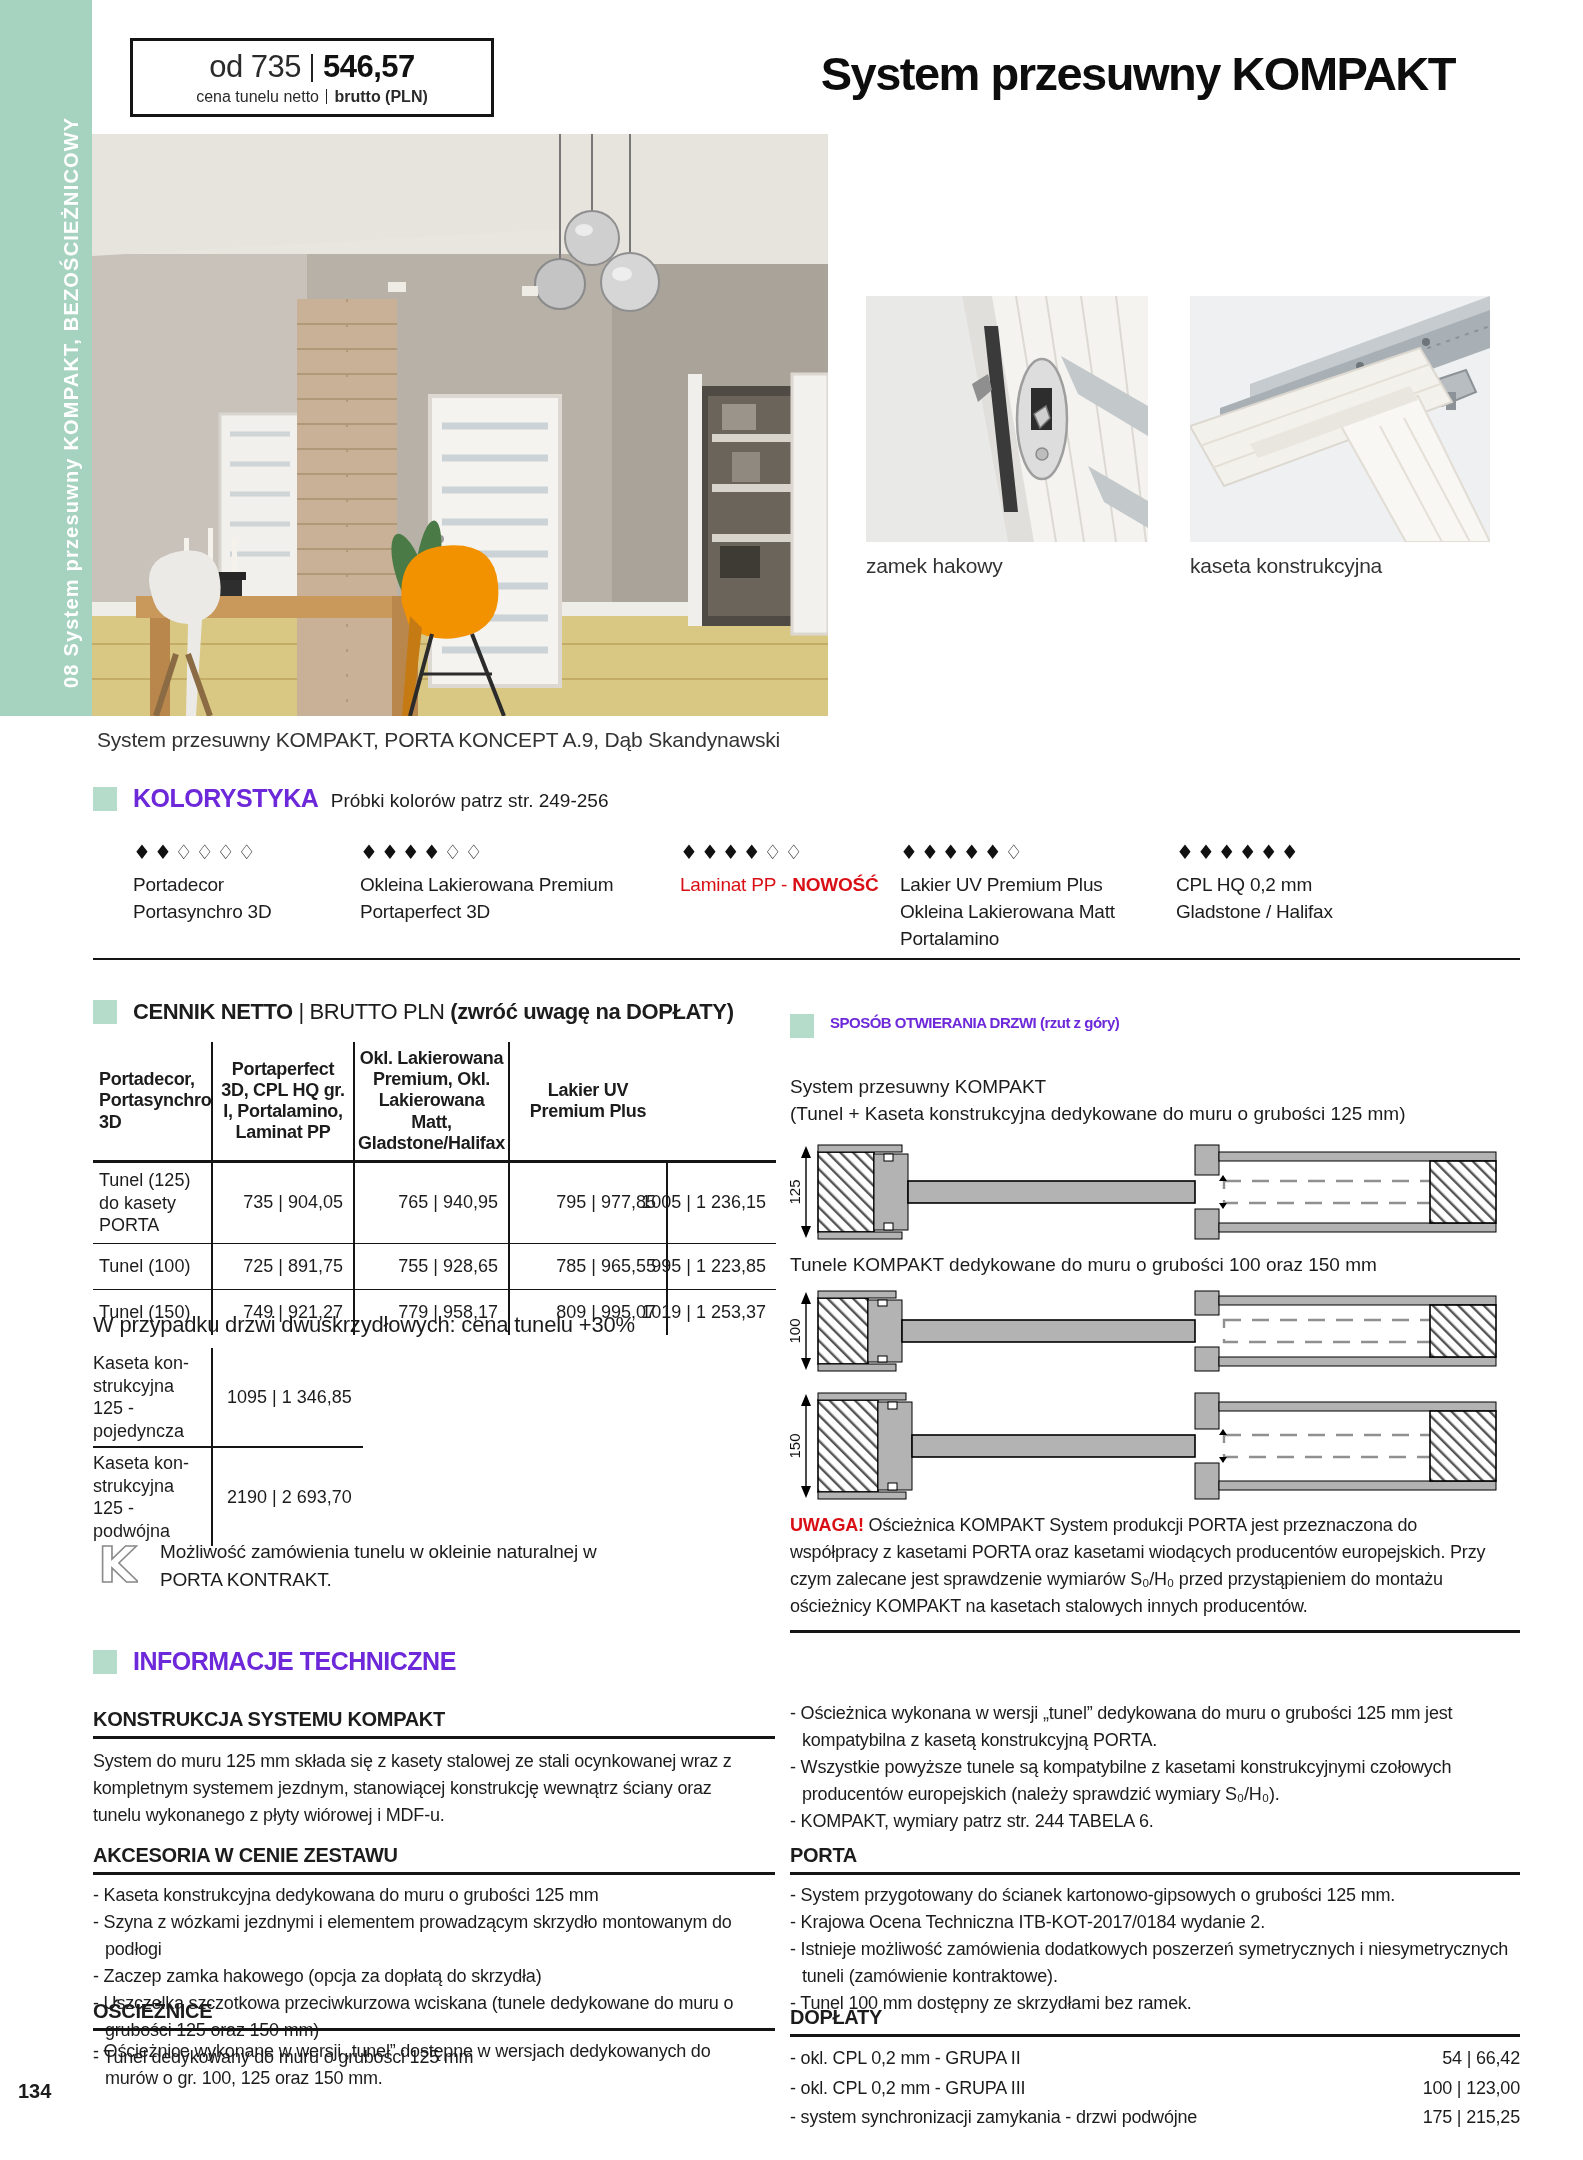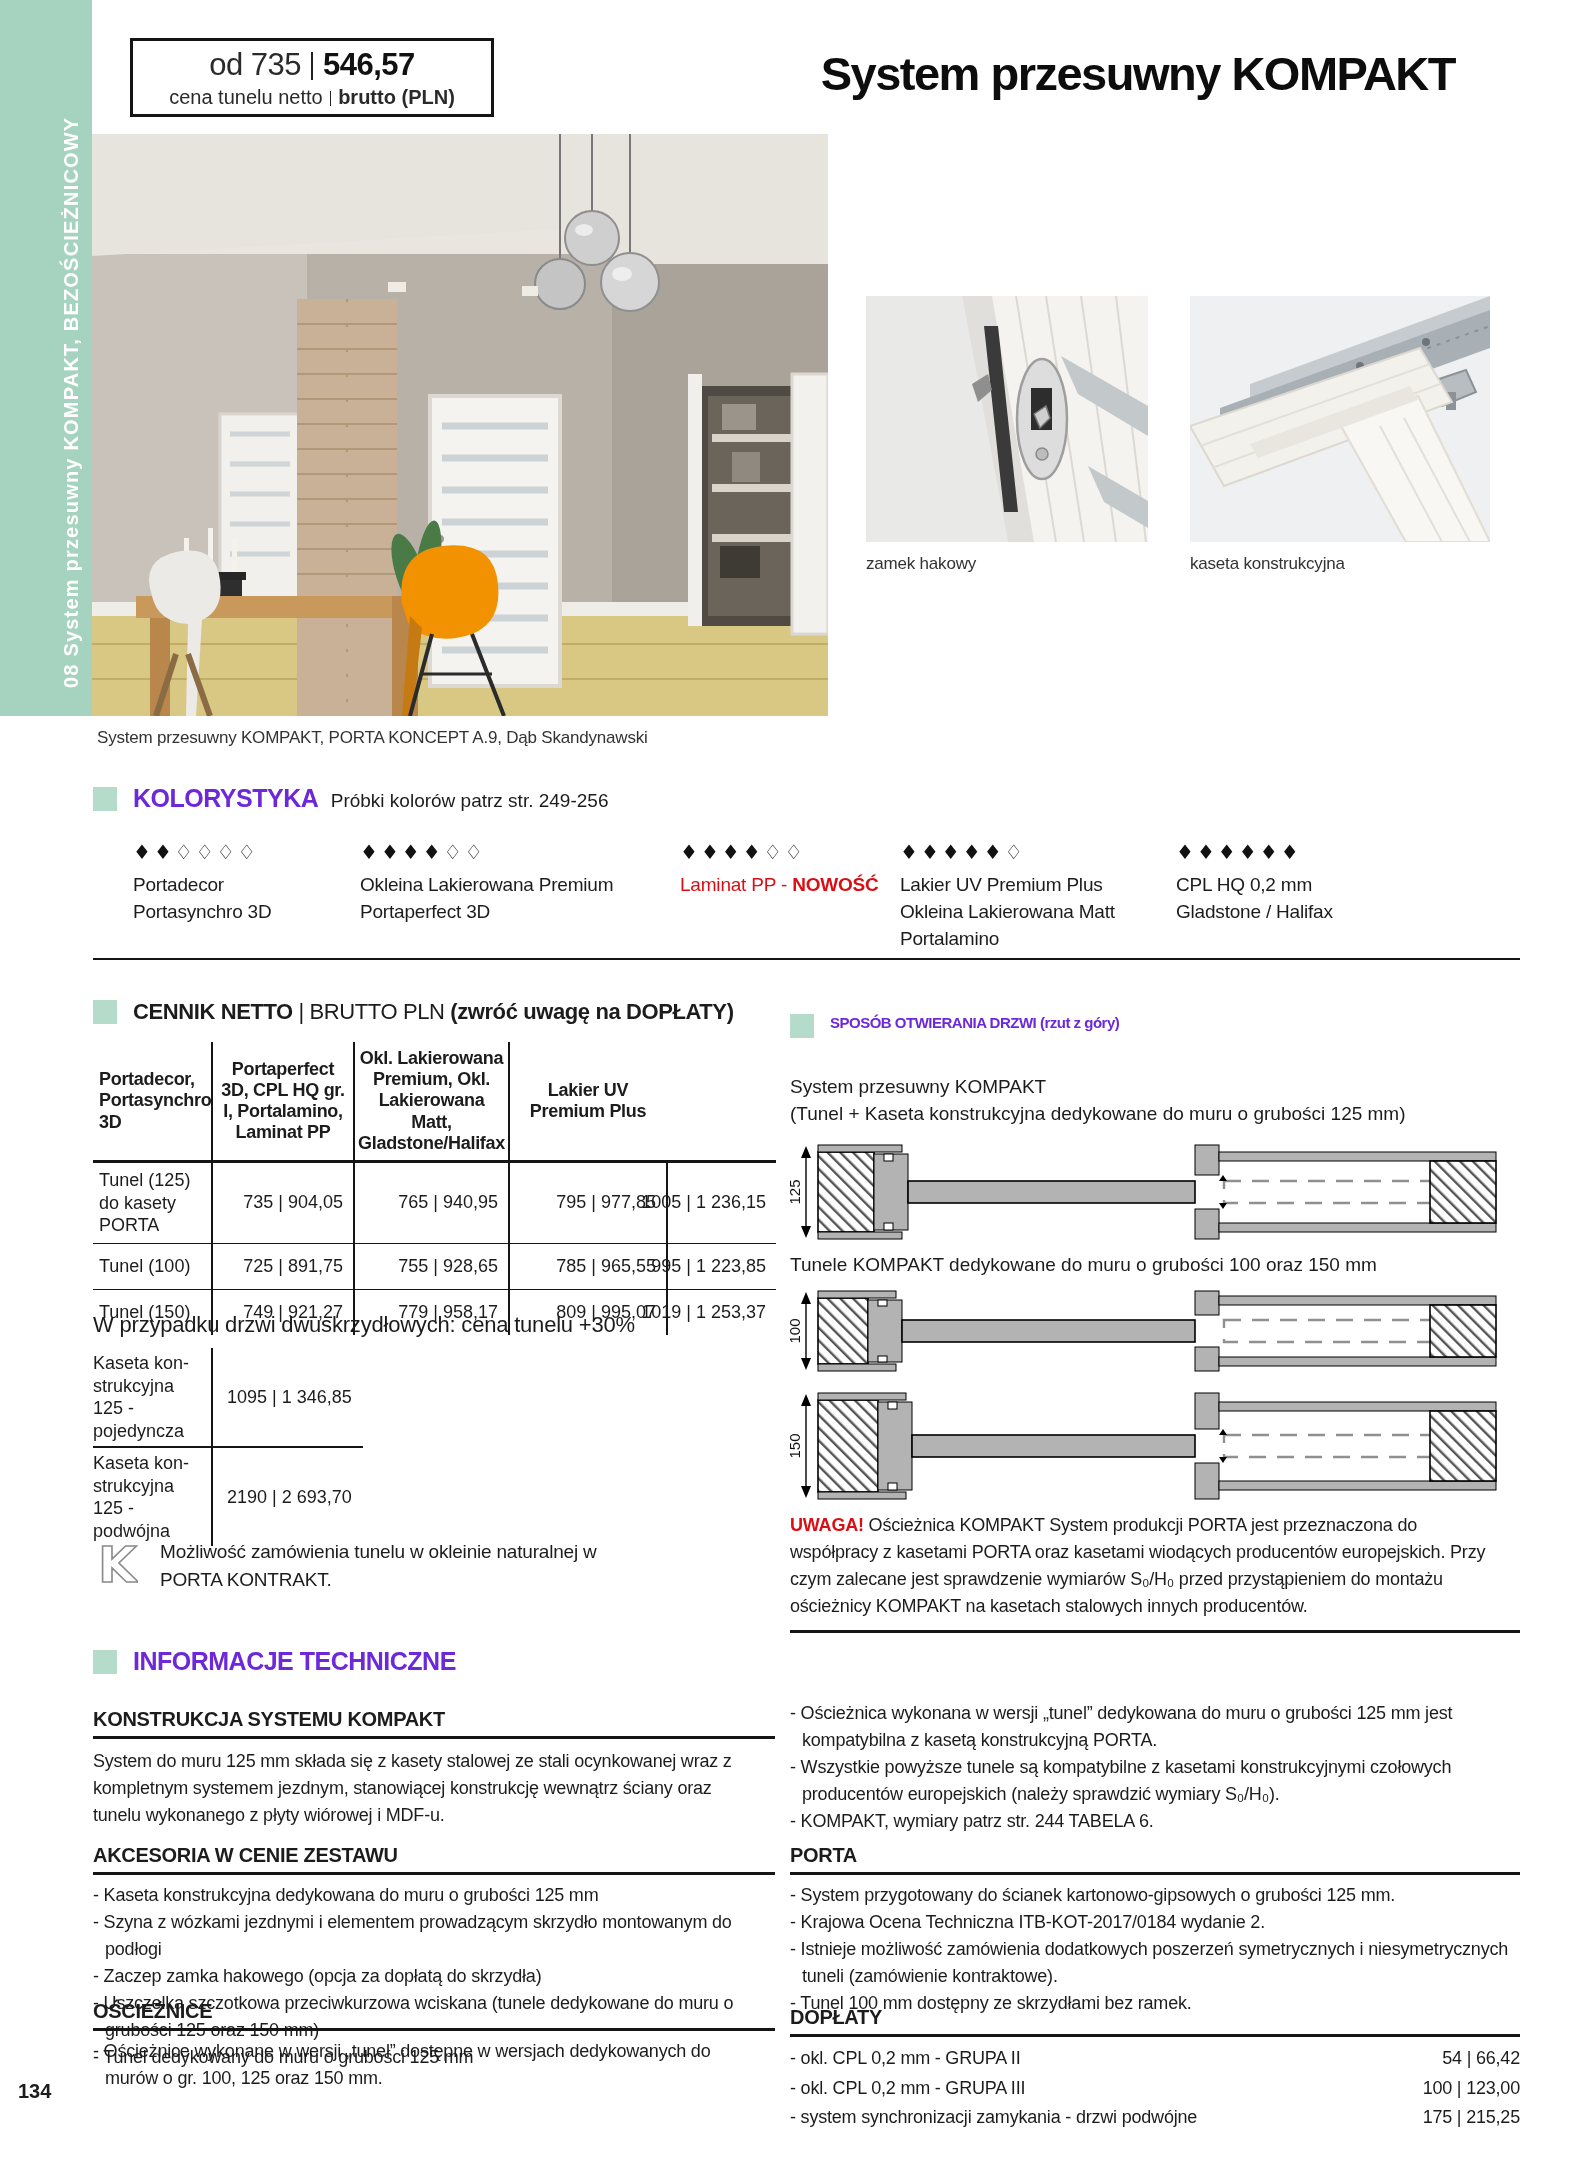--- a/index.html
+++ b/index.html
@@ -19,30 +19,30 @@
   }
 
   
   #price-box {
     left:130px; top:38px; width:364px; height:79px; border:3px solid #141414;
     display:flex; flex-direction:column; align-items:center; justify-content:center; gap:2px;
   }
   #price-box .line1 { font-size:31px; color:#2a2a2a; letter-spacing:-0.5px; }
   #price-box .line1 b { color:#111; }
   #price-box .vbar { display:inline-block; width:2px; height:28px; background:#222; margin:0 10px; vertical-align:-5px; }
-  #price-box .line2 { font-size:20px; color:#2a2a2a; margin-top:1px; }
+  #price-box .line2 { font-size:16px; color:#2a2a2a; margin-top:1px; }
   #price-box .vbar2 { display:inline-block; width:1.5px; height:15px; background:#222; margin:0 7px; vertical-align:-2px; }
   #page-title {
     left:640px; top:46px; width:815px; text-align:right;
     font-size:47px; font-weight:bold; letter-spacing:-1.5px; color:#0d0d0d;
   }
 
   
   .photo { overflow:hidden; }
-  .caption { font-size:17px; color:#333; letter-spacing:-0.2px; }
+  .caption { font-size:21px; color:#333; letter-spacing:-0.2px; }
 
   
   .gsq { width:24px; height:24px; background:#b5dbca; }
   .sec-title { font-weight:bold; letter-spacing:-0.5px; color:#6d28d9; }
   .sub-rule { height:2.5px; background:#151515; }
   .h-rule { height:1.5px; background:#151515; }
 
   
   .rating { font-family:"DejaVu Sans", sans-serif; font-size:20px; letter-spacing:3px; color:#111; }
   .cg-name { font-size:19px; line-height:1.42; letter-spacing:-0.2px; }

